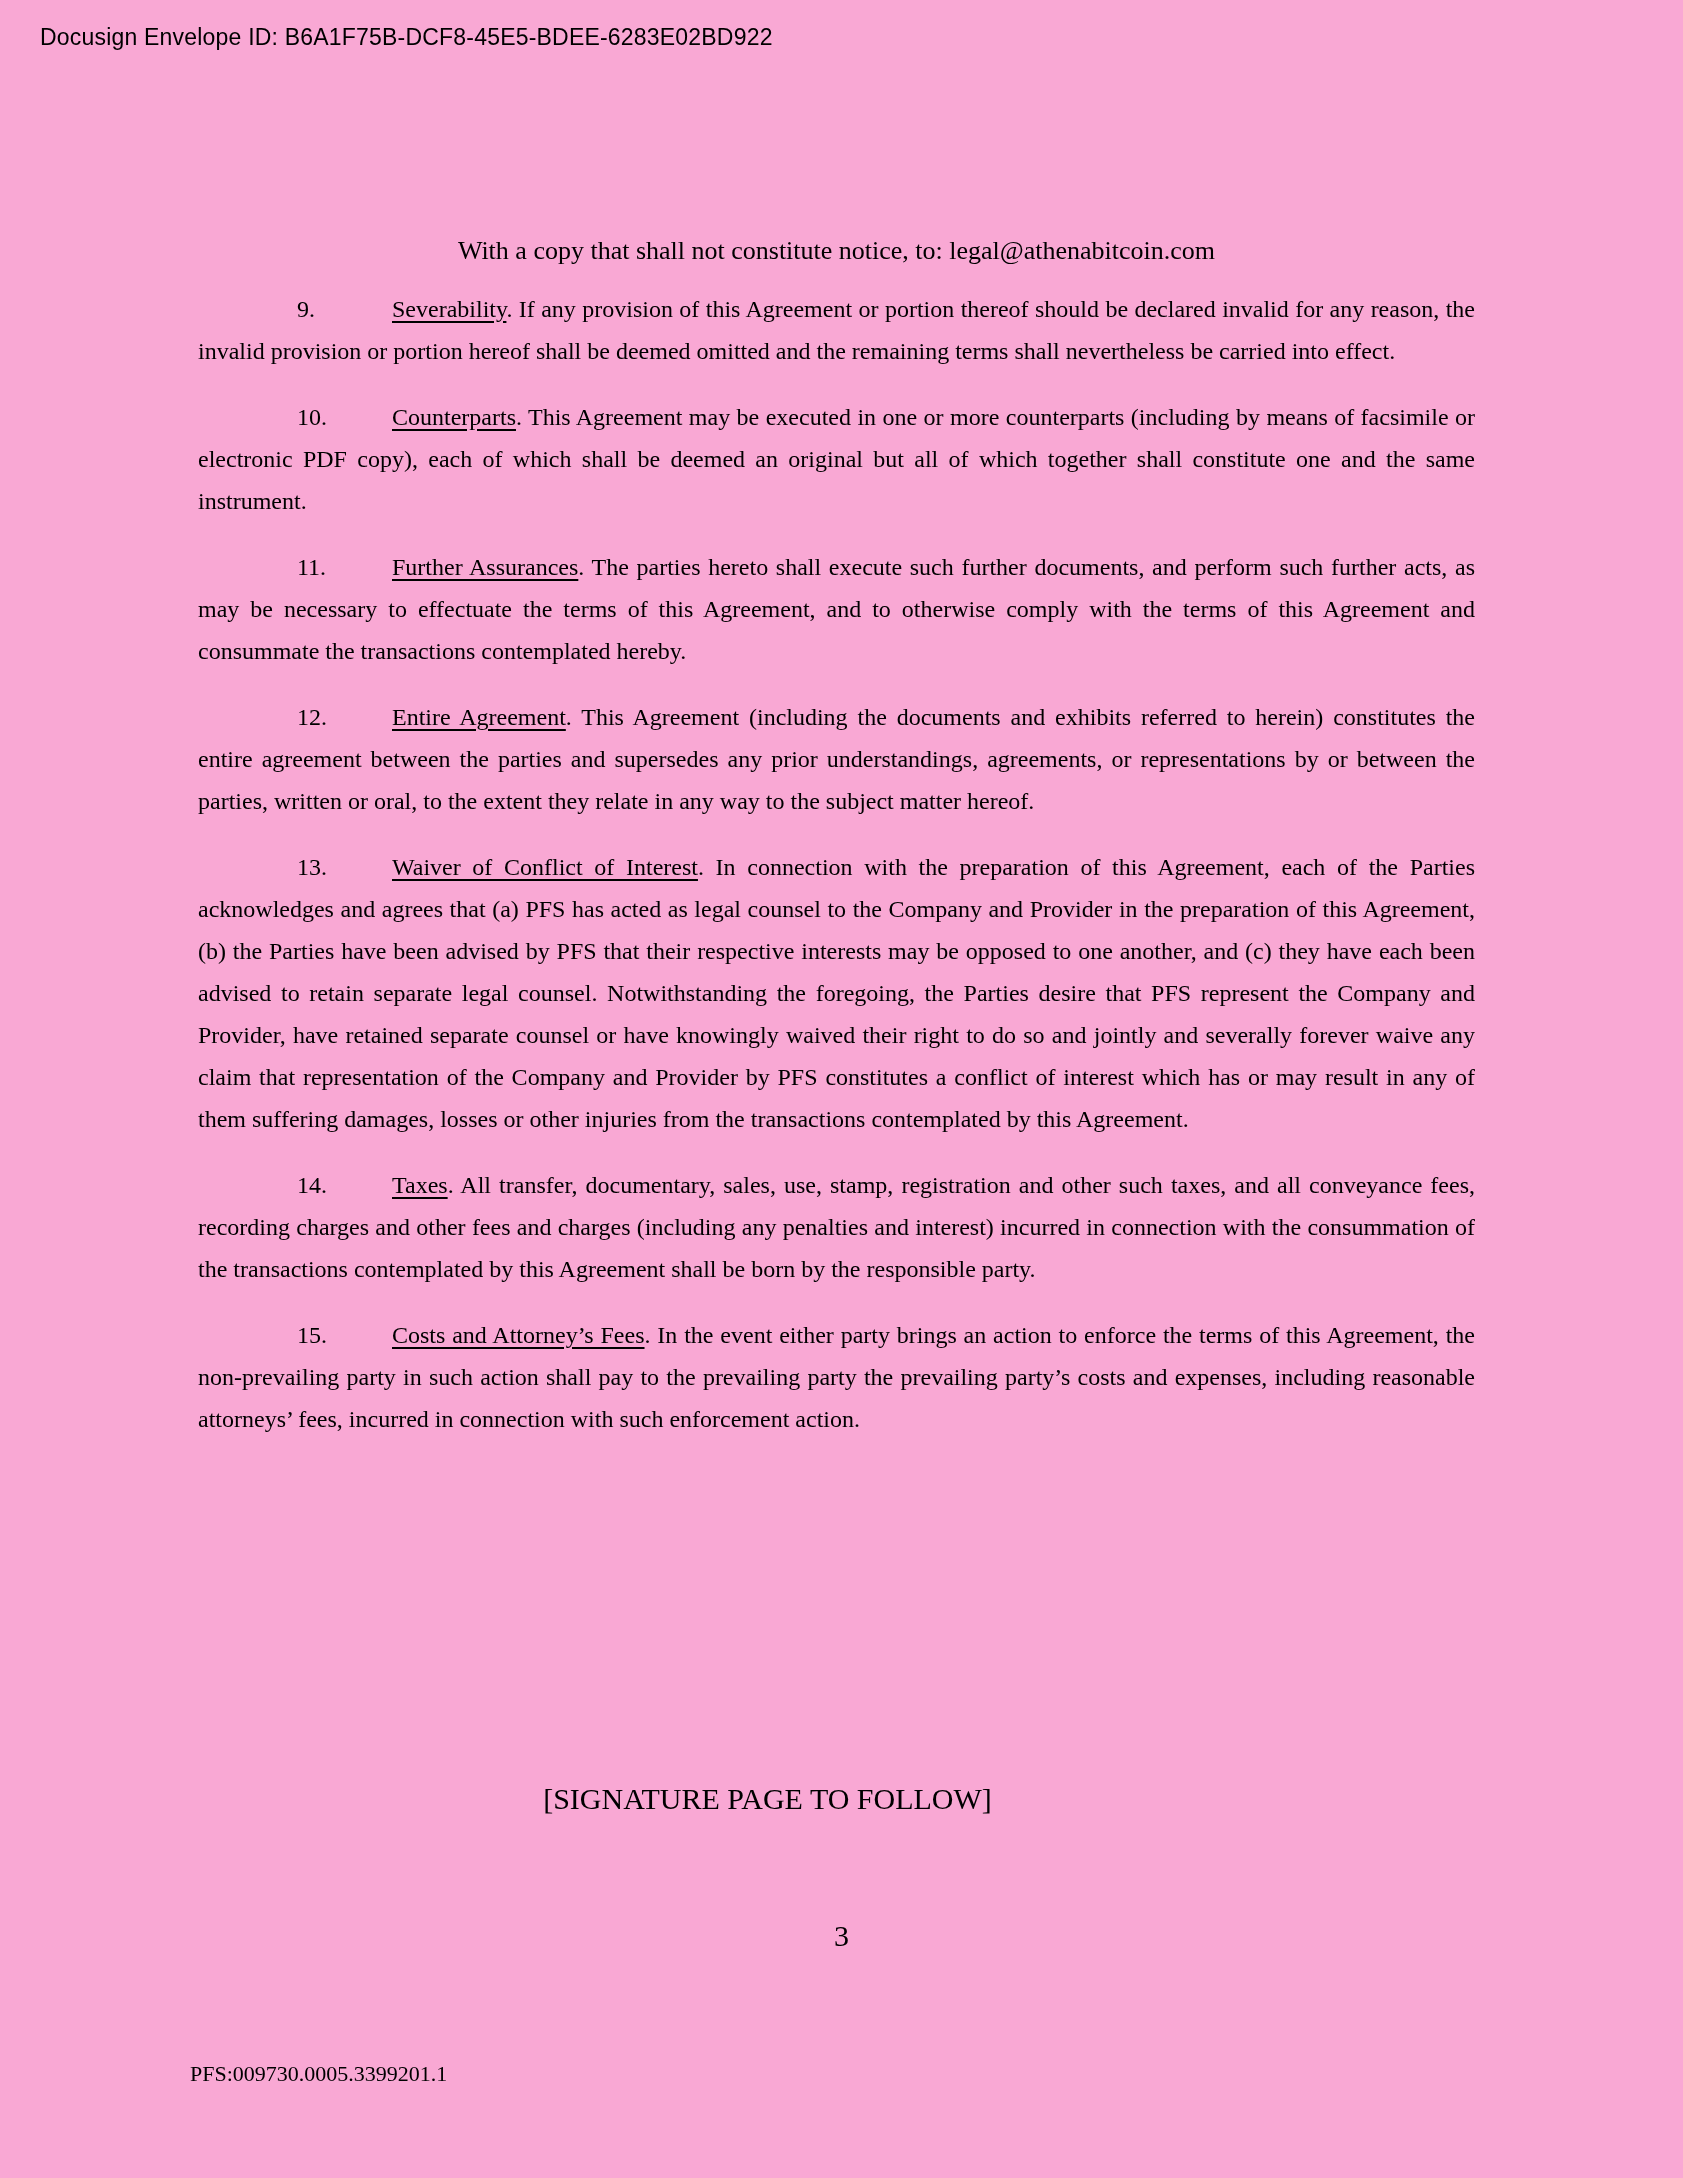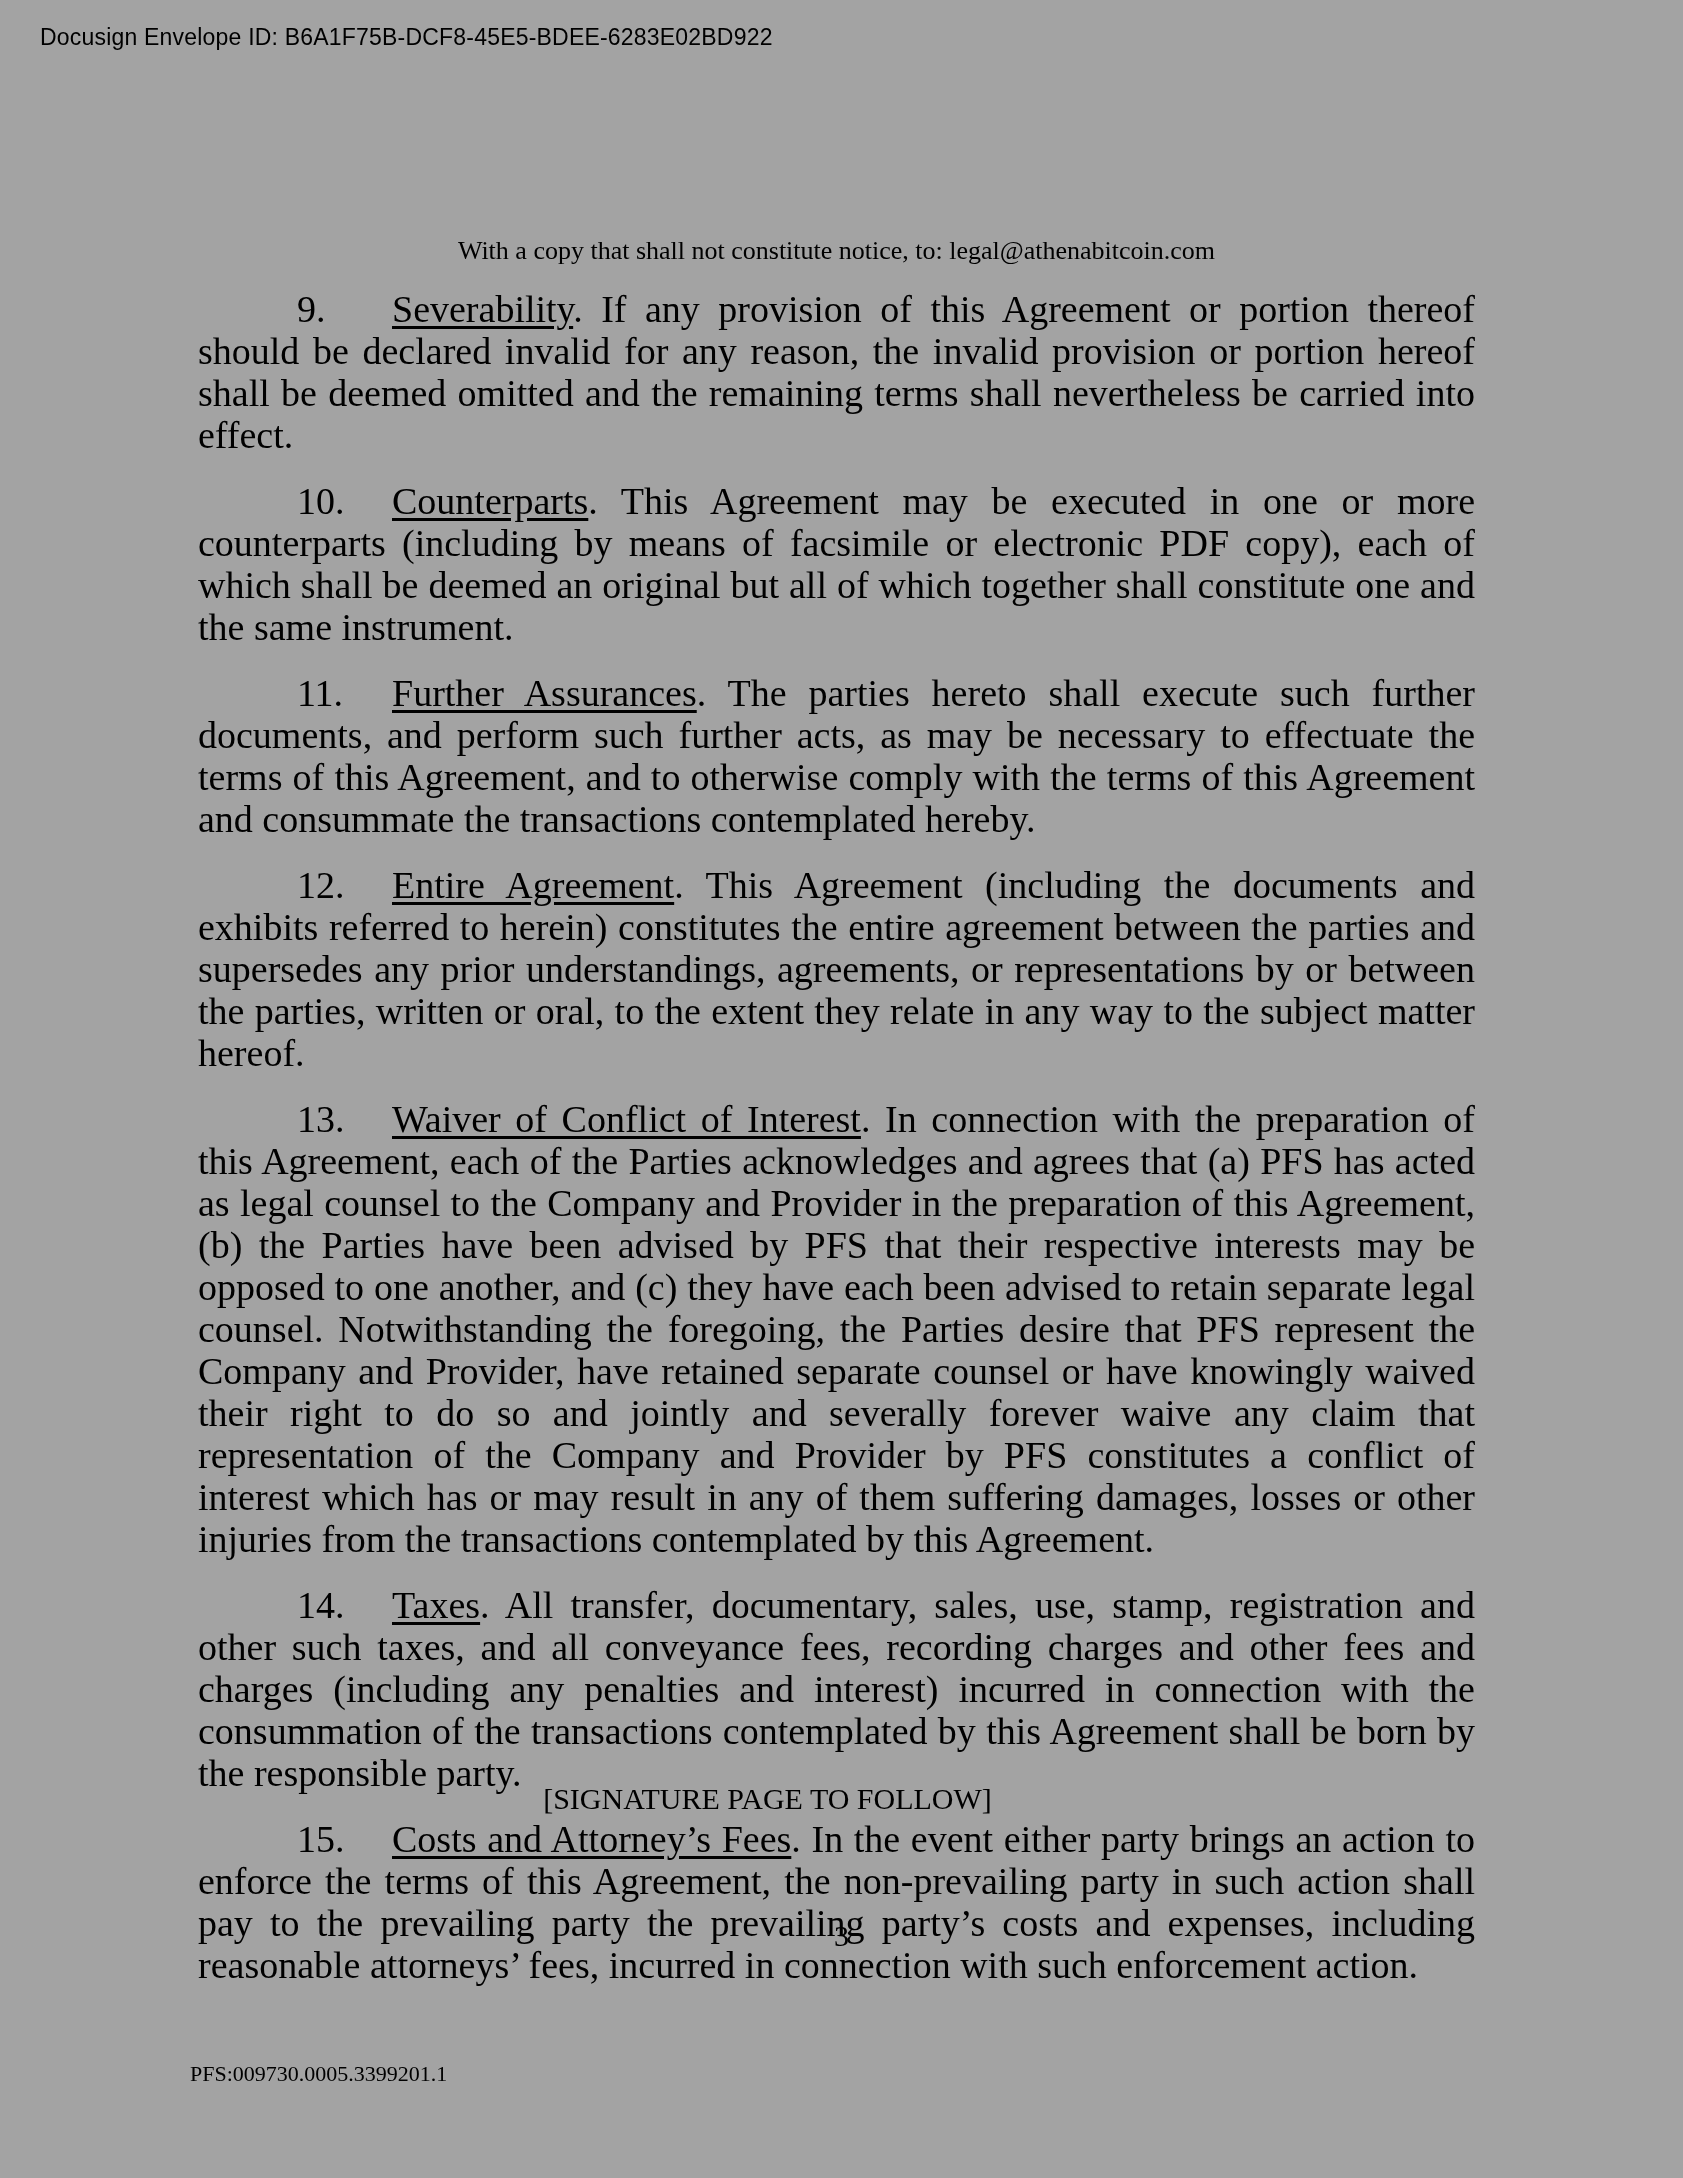--- a/index.html
+++ b/index.html
@@ -9,21 +9,21 @@
     height: 2178px;
     position: relative;
     font-family: "Liberation Serif", "DejaVu Serif", serif;
     color: #000000;
   }
   .page {
     position: absolute;
     top: 0; left: 0;
     width: 1683px;
     height: 2178px;
-    background: #a3a3a3;
+    background: #f9a8d4;
     overflow: hidden;
   }
   .envelope-id {
     position: absolute;
     top: 24px;
     left: 40px;
     font-family: "Liberation Sans", "DejaVu Sans", sans-serif;
     font-size: 23px;
     letter-spacing: 0.2px;
     color: #000000;
@@ -35,21 +35,21 @@
     left: 198px;
     width: 1277px;
   }
   .notice {
     font-size: 26px;
     line-height: 42px;
     text-align: center;
     margin-bottom: 16px;
   }
   p.para {
-    font-size: 38px;
+    font-size: 24px;
     line-height: 42px;
     text-align: justify;
     text-indent: 99px;
     margin: 0 0 24px 0;
   }
   p.para .num {
     display: inline-block;
     width: 95px;
     text-indent: 0;
   }

